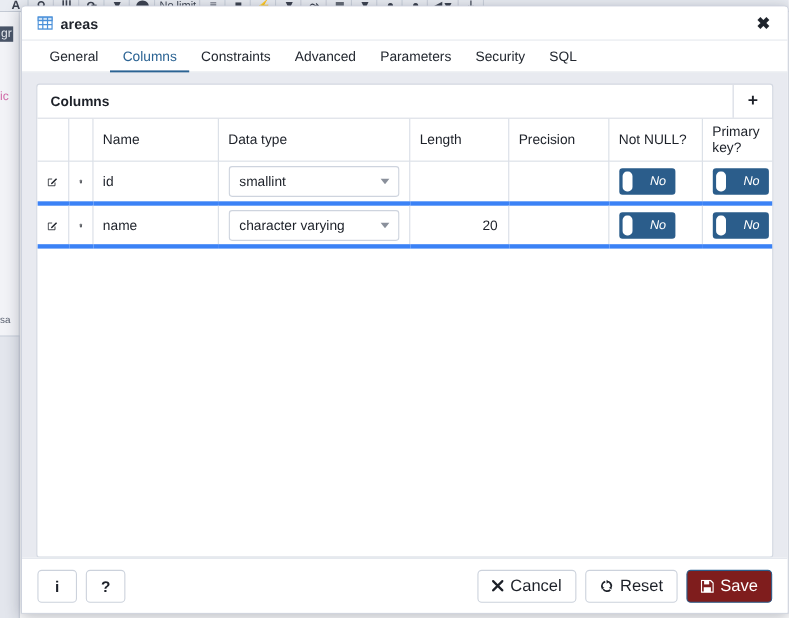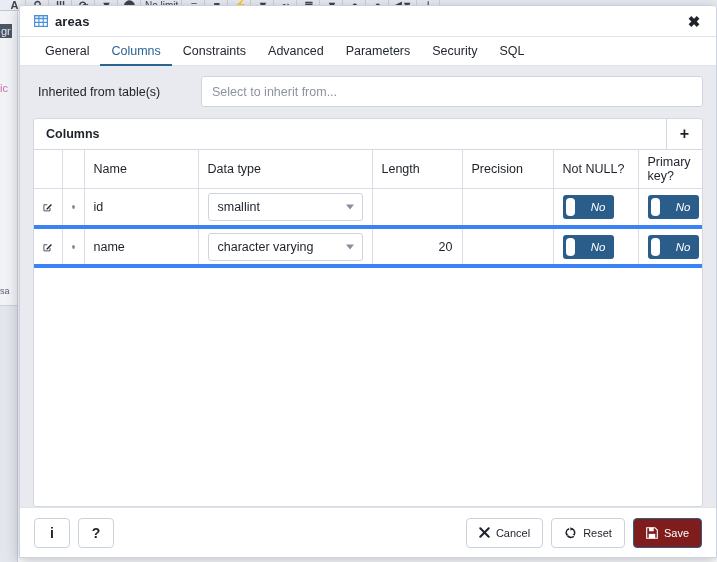--- a/index.html
+++ b/index.html
@@ -344,21 +344,21 @@
     padding: 0 14px;
     gap: 8px;
   }
   .btn {
     height: 30px;
     min-width: 36px;
     padding: 0 12px;
     border: 1px solid #ccd2dc;
     border-radius: 4px;
     background: #ffffff;
-    font-size: 11px;
+    font-size: 15px;
     color: #1d2129;
     display: inline-flex;
     align-items: center;
     justify-content: center;
     gap: 6px;
     cursor: pointer;
     font-family: "Liberation Sans", sans-serif;
   }
   .btn.icon-only { padding: 0; width: 36px; font-weight: bold; font-size: 14px; }
   .btn.primary {
@@ -427,26 +427,20 @@
     <div class="tab active">Columns</div>
     <div class="tab">Constraints</div>
     <div class="tab">Advanced</div>
     <div class="tab">Parameters</div>
     <div class="tab">Security</div>
     <div class="tab">SQL</div>
   </div>
 
   <div class="dlg-body">
 
-    <div class="inherit-row">
-      <div class="inherit-label">Inherited from table(s)</div>
-      <div class="inherit-field">
-        <span>Select to inherit from...</span>
-      </div>
-    </div>
 
     <div class="columns-panel">
       <div class="columns-head">
         <div class="columns-head-title">Columns</div>
         <div class="columns-add">+</div>
       </div>
 
       <table class="grid">
         <colgroup>
           <col style="width:28px">

